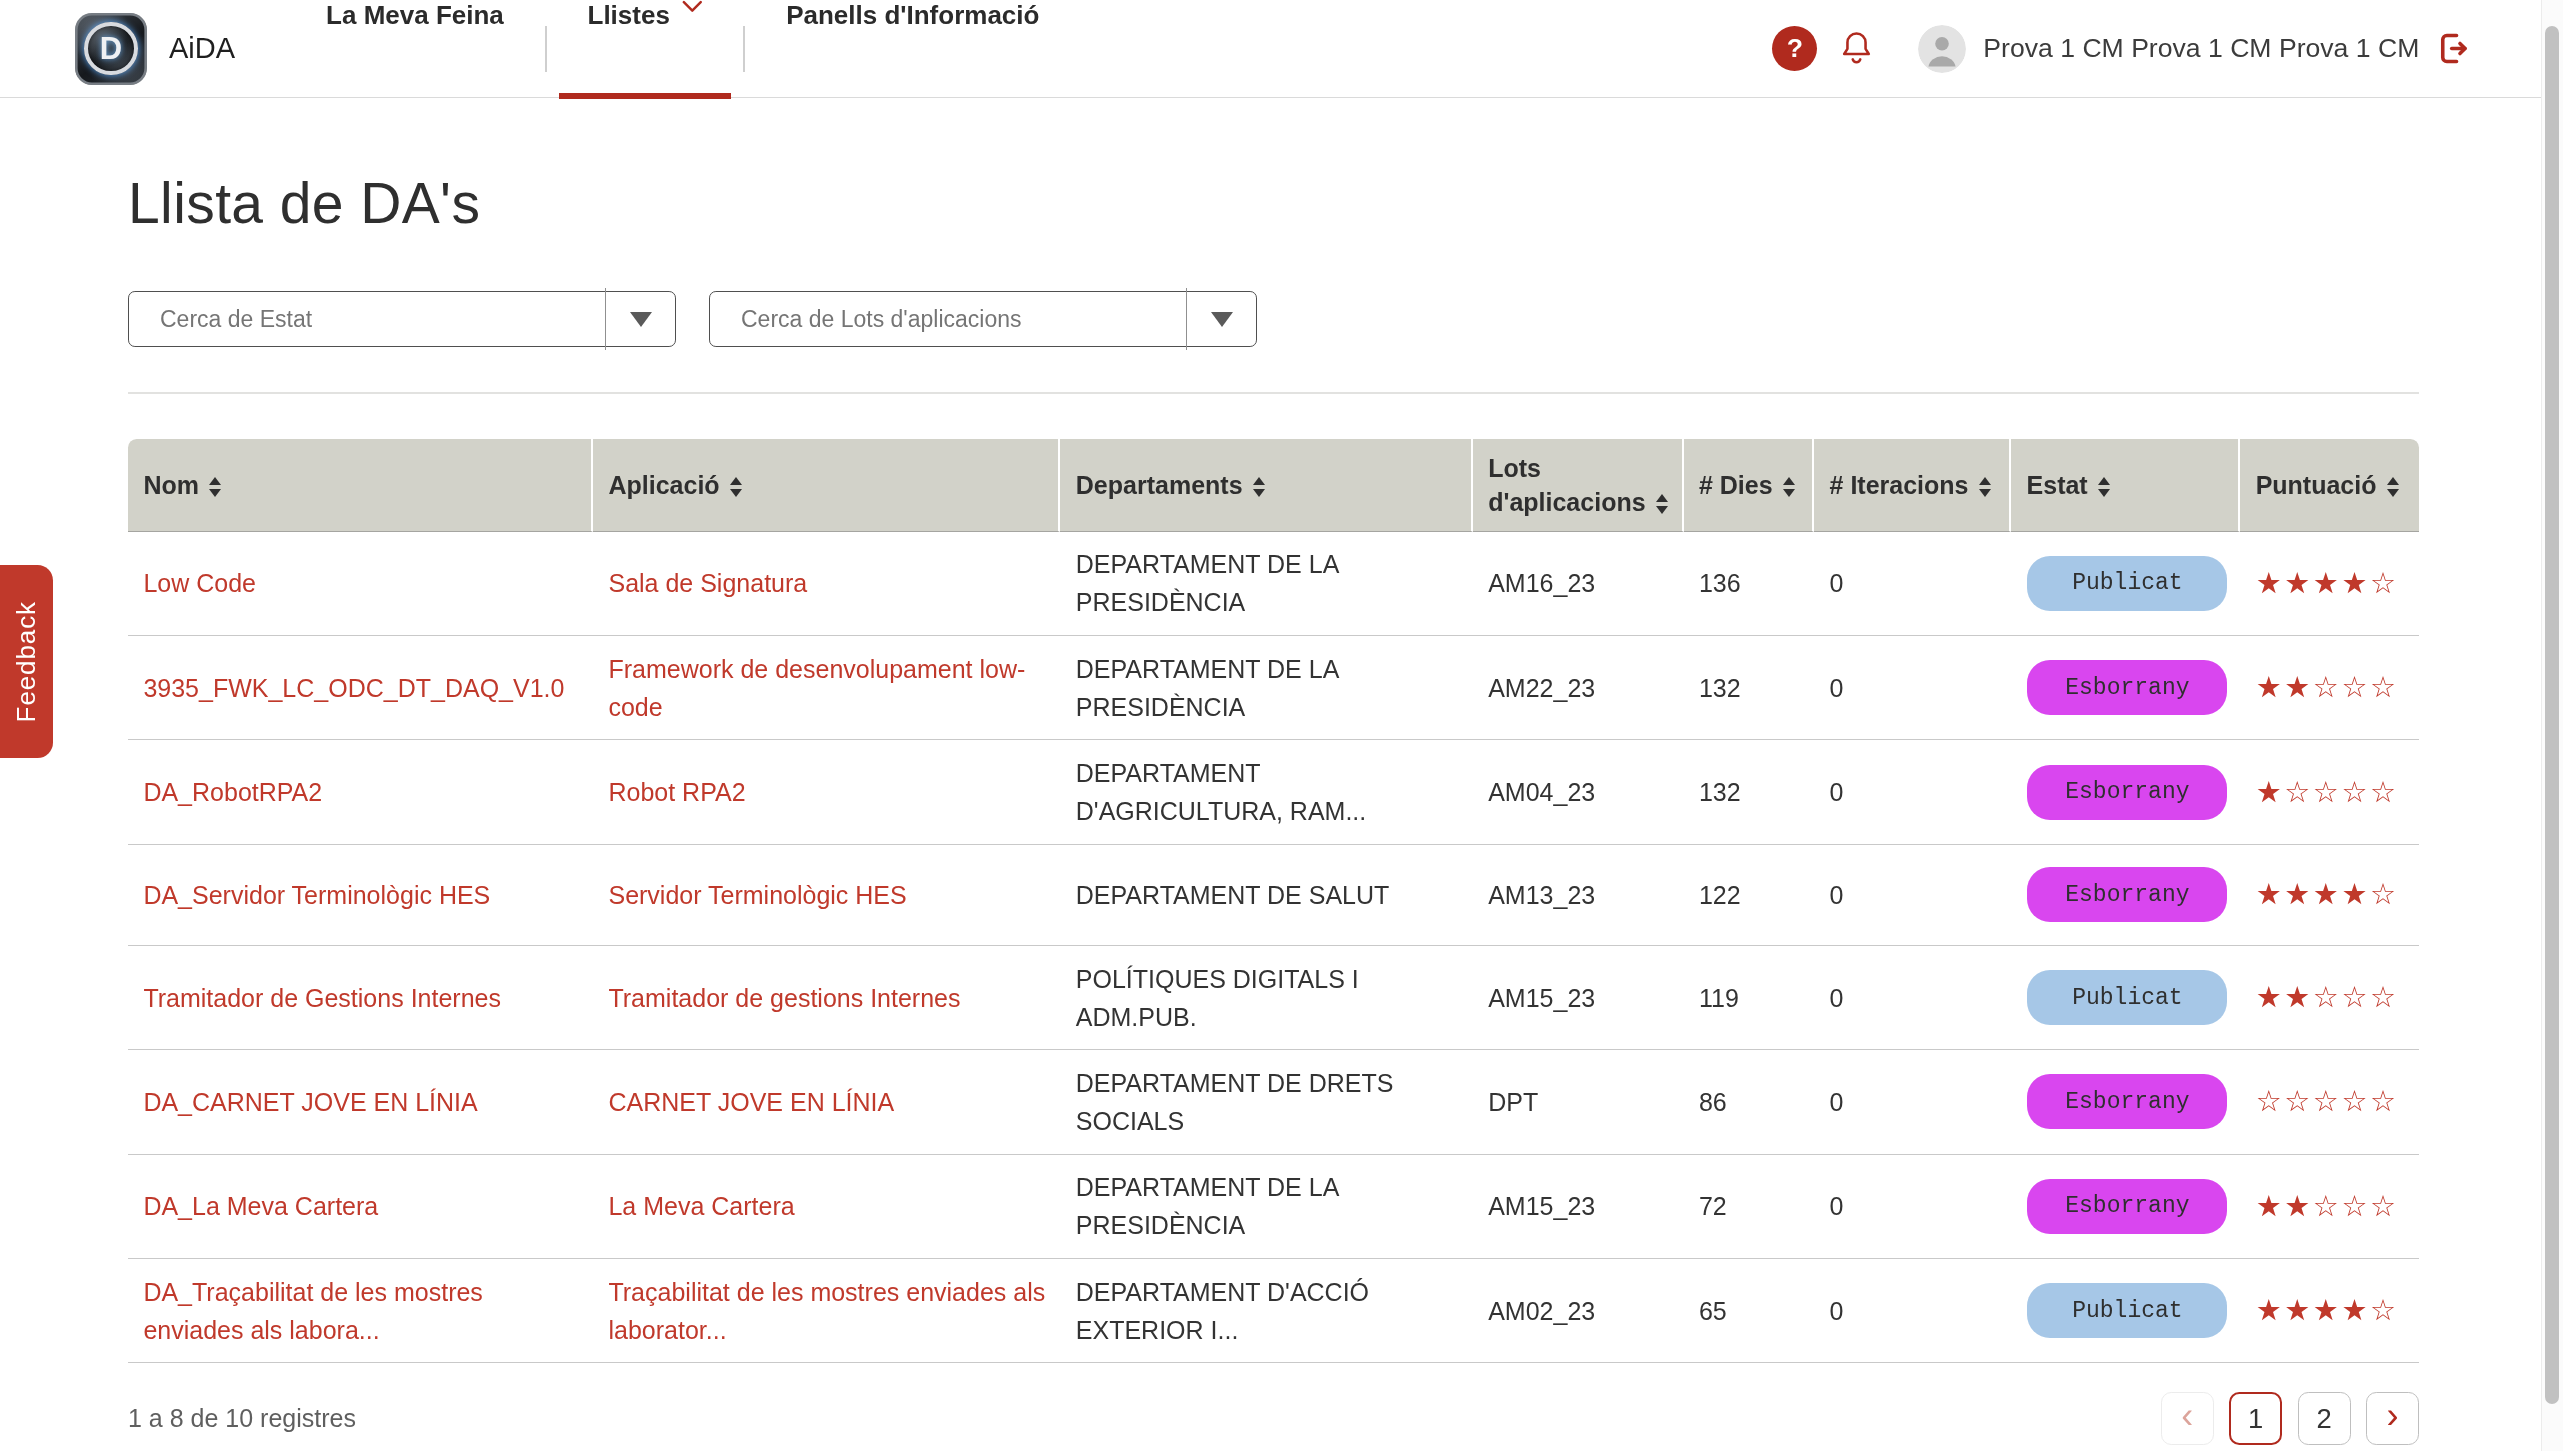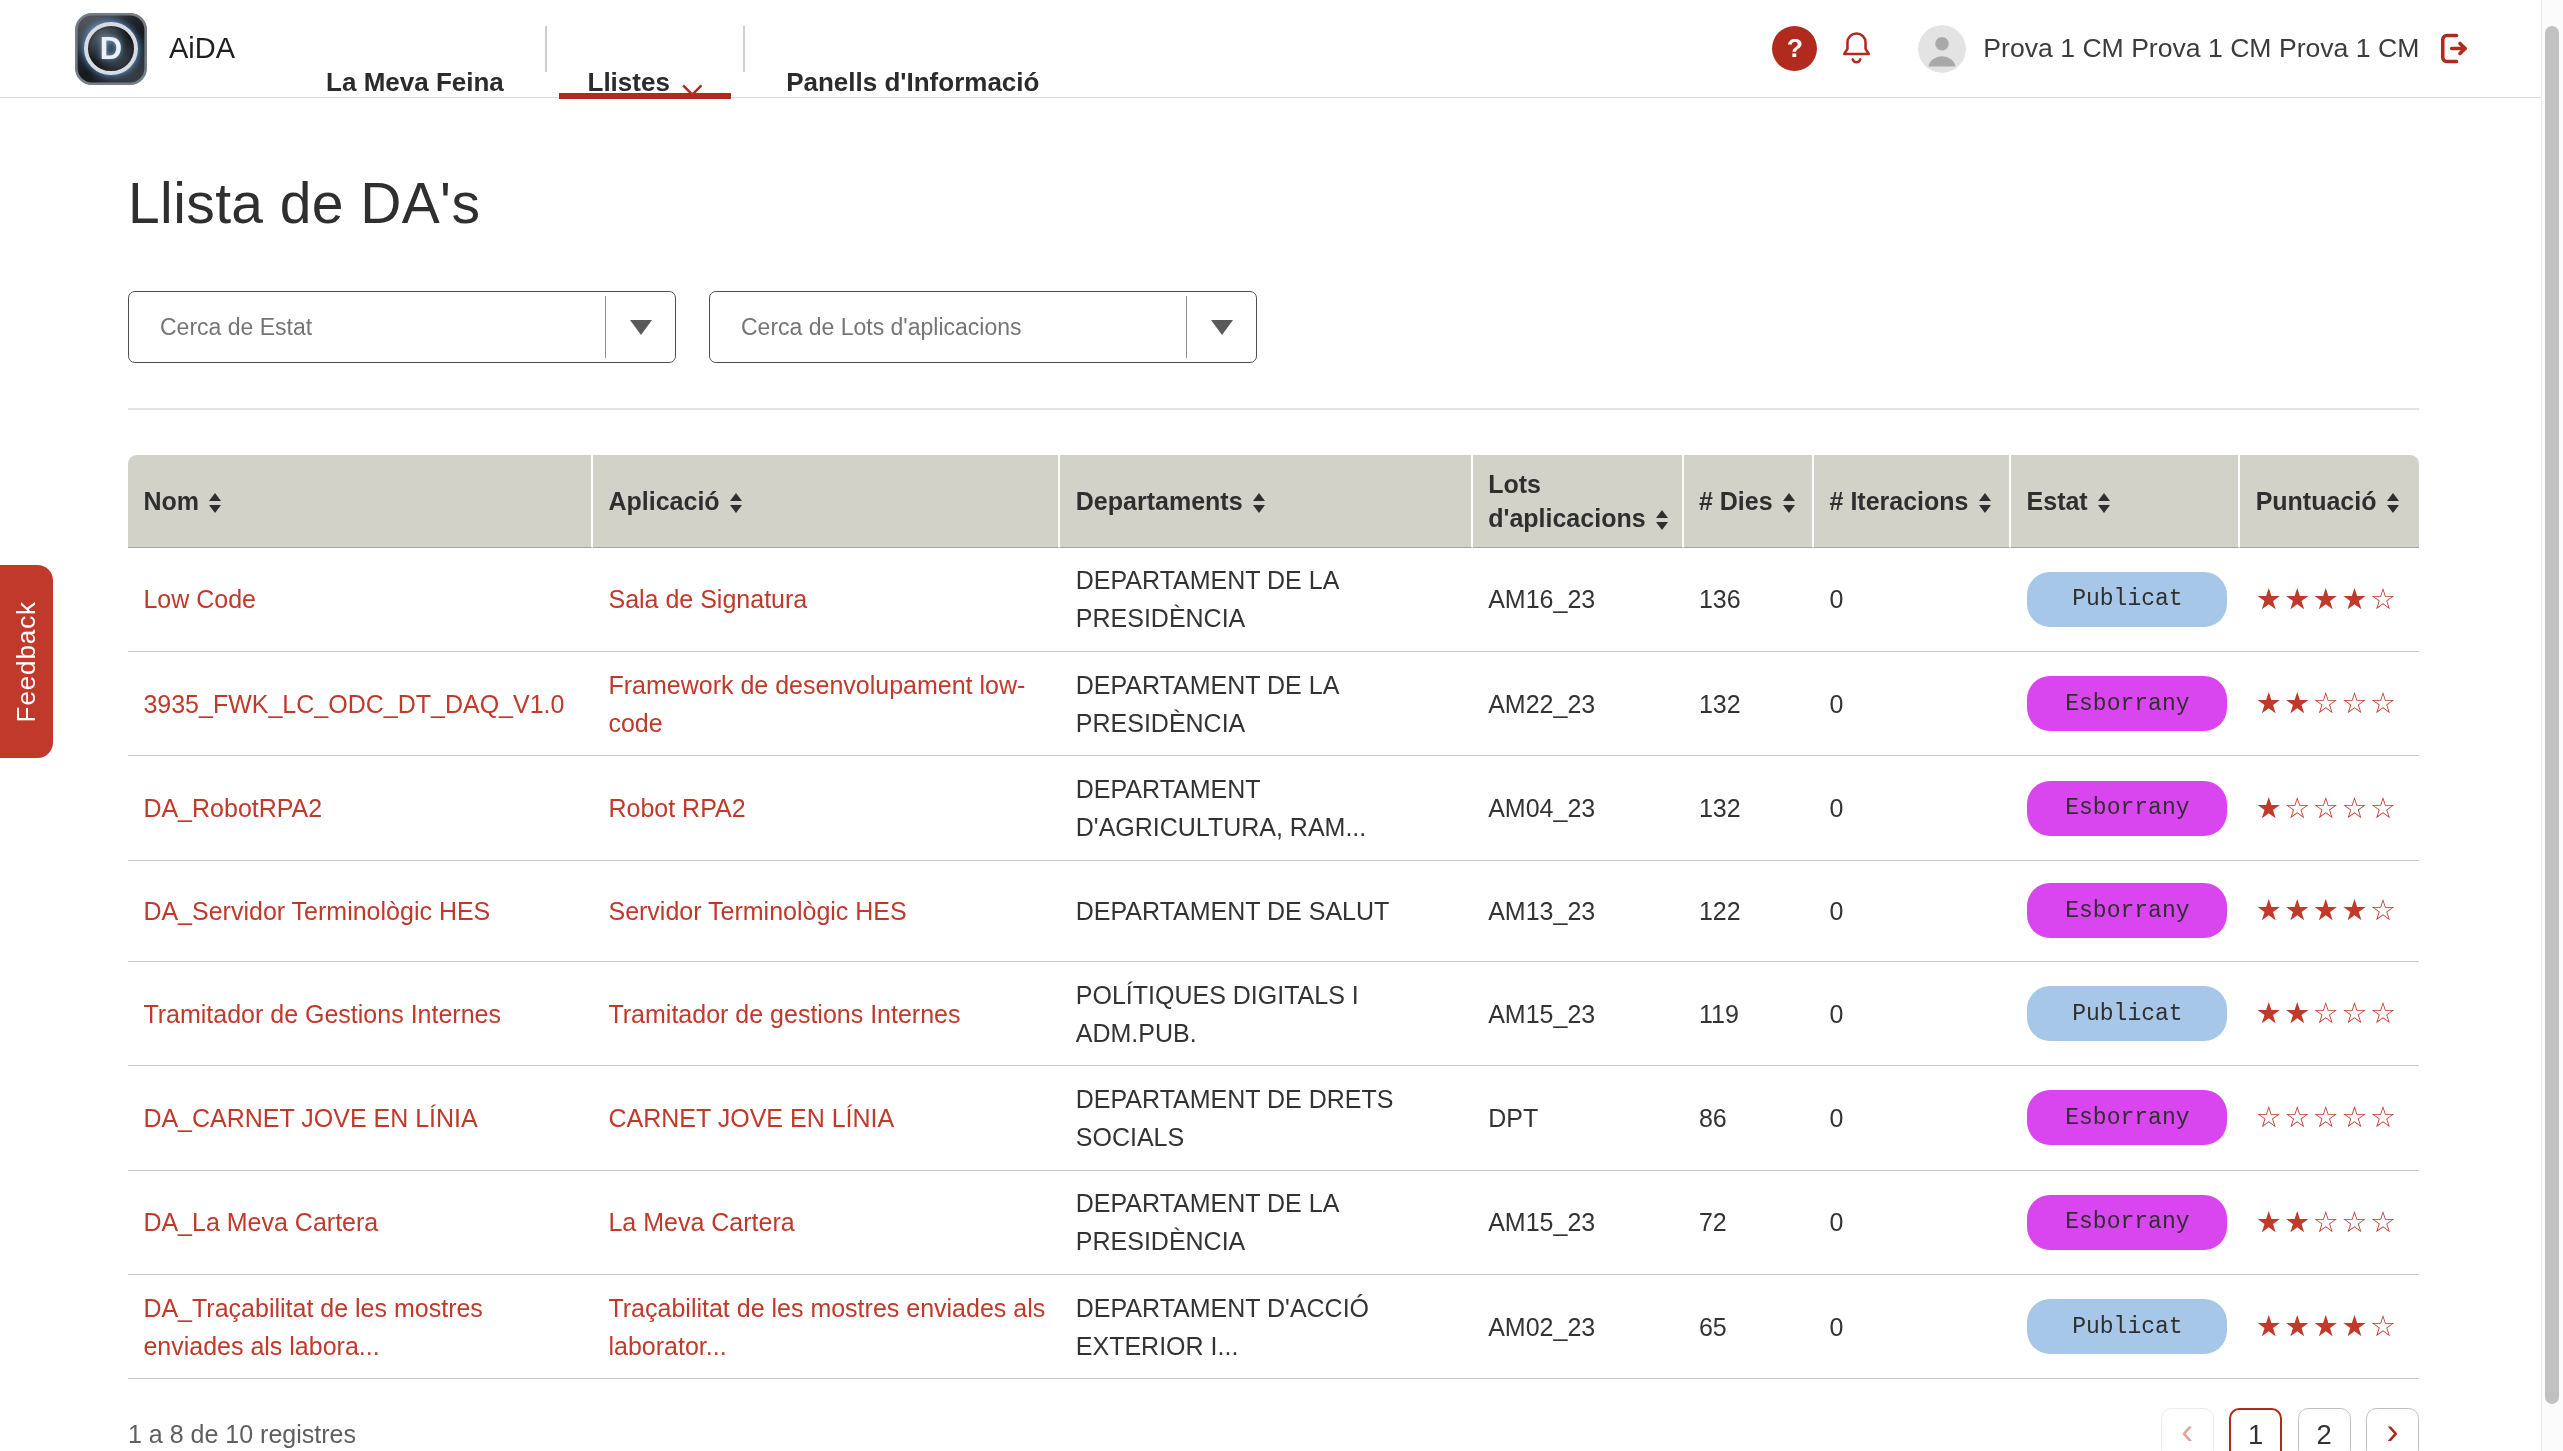--- a/index.html
+++ b/index.html
@@ -30,21 +30,21 @@
     border:4.3px solid #d8dbe0;
     box-shadow:0 0 6.9px 0.9px rgba(90,170,255,.75), inset 0 0 5.1px rgba(0,0,0,.65);
     display:flex; align-items:center; justify-content:center;
   }
   .logo-d { color:#eef0f3; font-weight:700; font-size:31px; line-height:1;
     text-shadow:0 0 6px rgba(120,190,255,.95); }
   .brand { margin-left:22px; font-size:29px; color:#1f1f1f; }
 
   nav { display:flex; align-items:center; margin-left:62px; height:98px; }
   .nav-item {
-    height:98px; display:flex; align-items:flex-end; padding:0 29px;
+    height:98px; display:flex; align-items:flex-start; padding:0 29px;
     font-size:26px; font-weight:700; color:#2b2b2b; position:relative;
     cursor:pointer; text-decoration:none;
   }
   .nav-item--active::after {
     content:""; position:absolute; left:0; right:0; bottom:-1.7px; height:6px; background:#b02a1e;
   }
   .nav-item .chev { margin-left:12px; display:inline-flex; }
   .nav-sep { width:1.7px; height:46px; background:#cfcfcf; margin:0 12px; }
 
   .user-area { margin-left:auto; display:flex; align-items:center; }
@@ -78,21 +78,21 @@
     position:absolute; left:3.4px; top:26px; width:13.7px; height:1378px;
     background:#c1c1c1; border-radius:7.7px;
   }
 
   
   main { padding:0 144px 0 128px; }
   h1.page-title { margin:72px 0 0 0; font-size:57px; font-weight:400; color:#2f2f2f; letter-spacing:0.4px; }
 
   .filters { display:flex; gap:33px; margin-top:55px; }
   .select {
-    width:548px; height:72px; border:1.7px solid #4f4f4f; border-radius:6.9px;
+    width:548px; height:56px; border:1.7px solid #4f4f4f; border-radius:6.9px;
     display:flex; align-items:center; background:#fff; cursor:pointer;
   }
   .select .ph { flex:1; padding-left:31px; font-size:23px; color:#757575; }
   .select .caret-zone {
     width:70px; align-self:center; height:62px; border-left:1.7px solid #909090;
     display:flex; align-items:center; justify-content:center;
   }
   .tri-down { width:0; height:0; border-left:11px solid transparent; border-right:11px solid transparent; border-top:15.4px solid #5a5a5a; }
 
   .rule { height:1.7px; background:#e2e2e0; margin-top:45px; }

